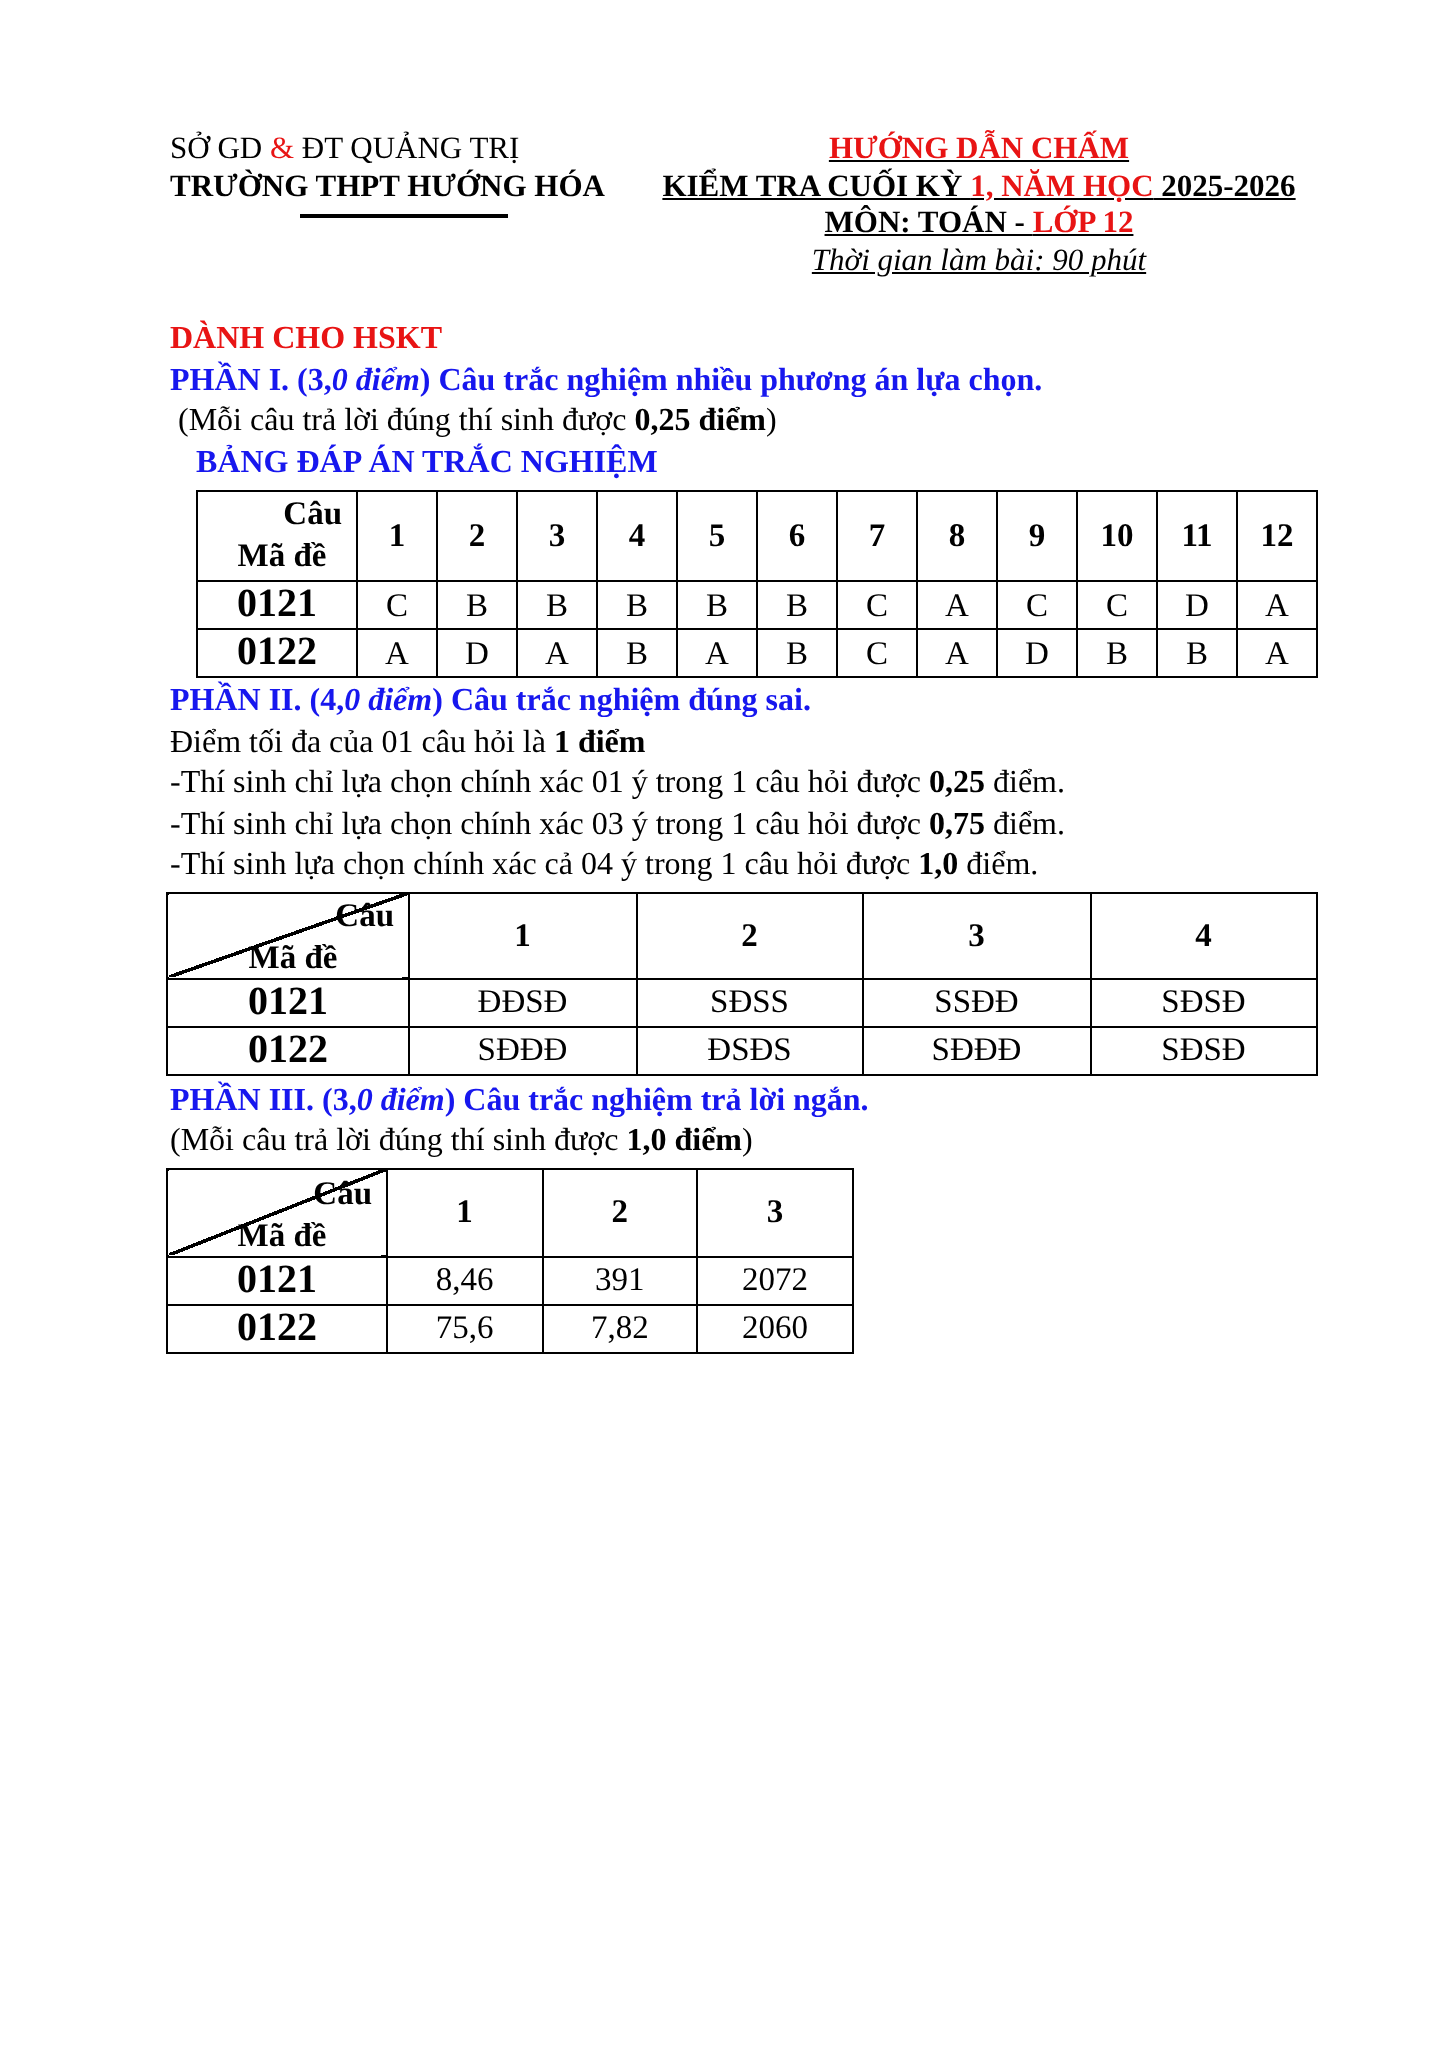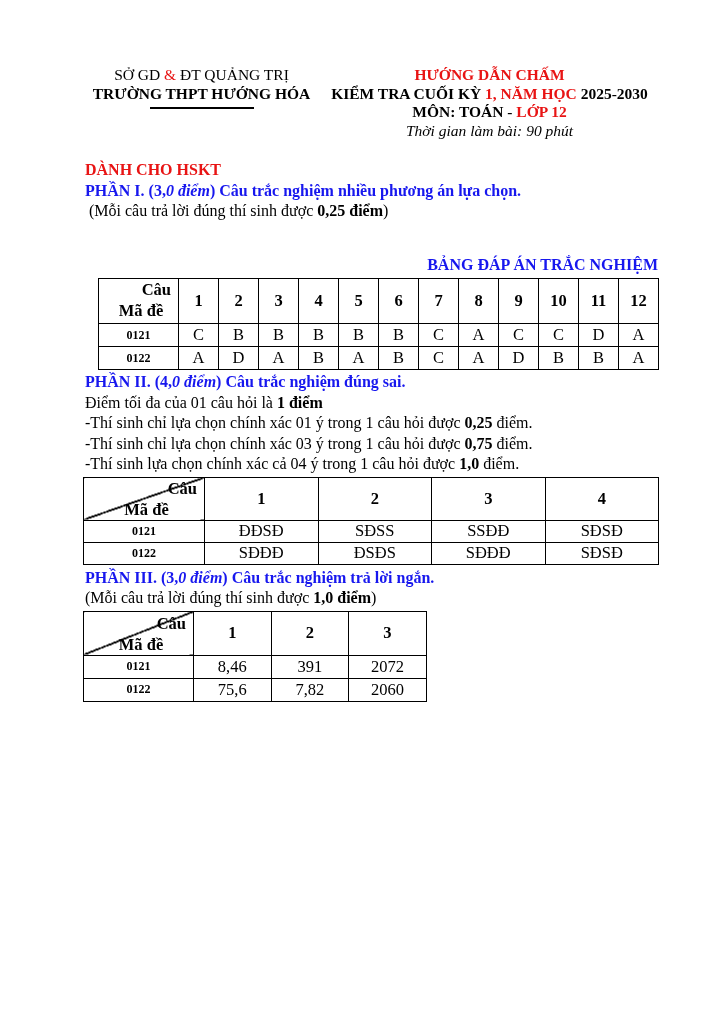--- a/index.html
+++ b/index.html
@@ -10,34 +10,34 @@
     font-family:"Liberation Serif","DejaVu Serif",serif;
     color:#000; font-size:16px; position:relative;
     padding:66px 64px 0 85px;
   }
   .bold { font-weight:bold; }
   .italic { font-style:italic; }
   .red { color:var(--red); }
   .blue { color:var(--blue); }
 
   .header { display:flex; margin-bottom:20px; }
-  .header-left { width:233px; text-align:center; }
-  .header-right { flex:1; text-align:center; }
+  .header-left { width:233px; }
+  .header-right { flex:1; text-align:center;text-decoration:underline; }
   .h-line { font-size:15.5px; line-height:18.5px; white-space:nowrap; }
   .rule { width:104px; height:2px; background:#000; margin:4px auto 0 auto; }
 
   p.line { line-height:20.5px; }
   p.note-indent { padding-left:4px; }
-  .tbl-title { width:560px; margin-left:13px; text-align:right; line-height:20.5px;margin-top:33px; }
+  .tbl-title { width:560px; margin-left:13px; text-align:left; line-height:20.5px; }
 
   table { border-collapse:collapse; table-layout:fixed;padding-left:40px; }
   td { border:1.5px solid #000; text-align:center; vertical-align:middle;
        font-size:16.5px; padding:0; overflow:hidden; }
   td.hnum { font-weight:bold; }
-  td.rowlabel { font-weight:bold; font-size:12px; }
+  td.rowlabel { font-weight:bold; font-size:20px; }
 
   .corner { vertical-align:top; }
   .corner .c-top { text-align:right; font-weight:bold; padding:1px 7px 0 0; line-height:19px; }
   .corner .c-bottom { text-align:center; font-weight:bold; padding:2px 0 1px 5px; line-height:19px; }
   .diag { background:linear-gradient(to bottom right,
           transparent calc(50% - 0.9px), #000 calc(50% - 0.9px),
           #000 calc(50% + 0.9px), transparent calc(50% + 0.9px)); }
 
   .t1 { width:560px; margin-left:13px; margin-top:3px; }
   .t1 tr.head td { height:45px; }
@@ -60,21 +60,21 @@
 <div class="page">
 
   <div class="header">
     <div class="header-left">
       <div class="h-line"><span>SỞ GD </span><span class="red">&amp;</span><span> ĐT QUẢNG TRỊ</span></div>
       <div class="h-line bold">TRƯỜNG THPT HƯỚNG HÓA</div>
       <div class="rule"></div>
     </div>
     <div class="header-right">
       <div class="h-line bold red">HƯỚNG DẪN CHẤM</div>
-      <div class="h-line bold"><span>KIỂM TRA CUỐI KỲ </span><span class="red">1, NĂM HỌC</span><span> 2025-2030</span></div>
+      <div class="h-line bold"><span>KIỂM TRA CUỐI KỲ </span><span class="red">1, NĂM HỌC</span><span> 2025-2026</span></div>
       <div class="h-line bold"><span>MÔN: TOÁN - </span><span class="red"> LỚP 12</span></div>
       <div class="h-line italic">Thời gian làm bài: 90 phút</div>
     </div>
   </div>
 
   <p class="line red bold">DÀNH CHO HSKT</p>
 
   <p class="line blue bold"><span>PHẦN I. (3,</span><span class="italic">0 điểm</span><span>) Câu trắc nghiệm nhiều phương án lựa chọn.</span></p>
   <p class="line note-indent"><span>(Mỗi câu trả lời đúng thí sinh được </span><span class="bold">0,25 điểm</span><span>)</span></p>
   <p class="tbl-title blue bold">BẢNG ĐÁP ÁN TRẮC NGHIỆM</p>

